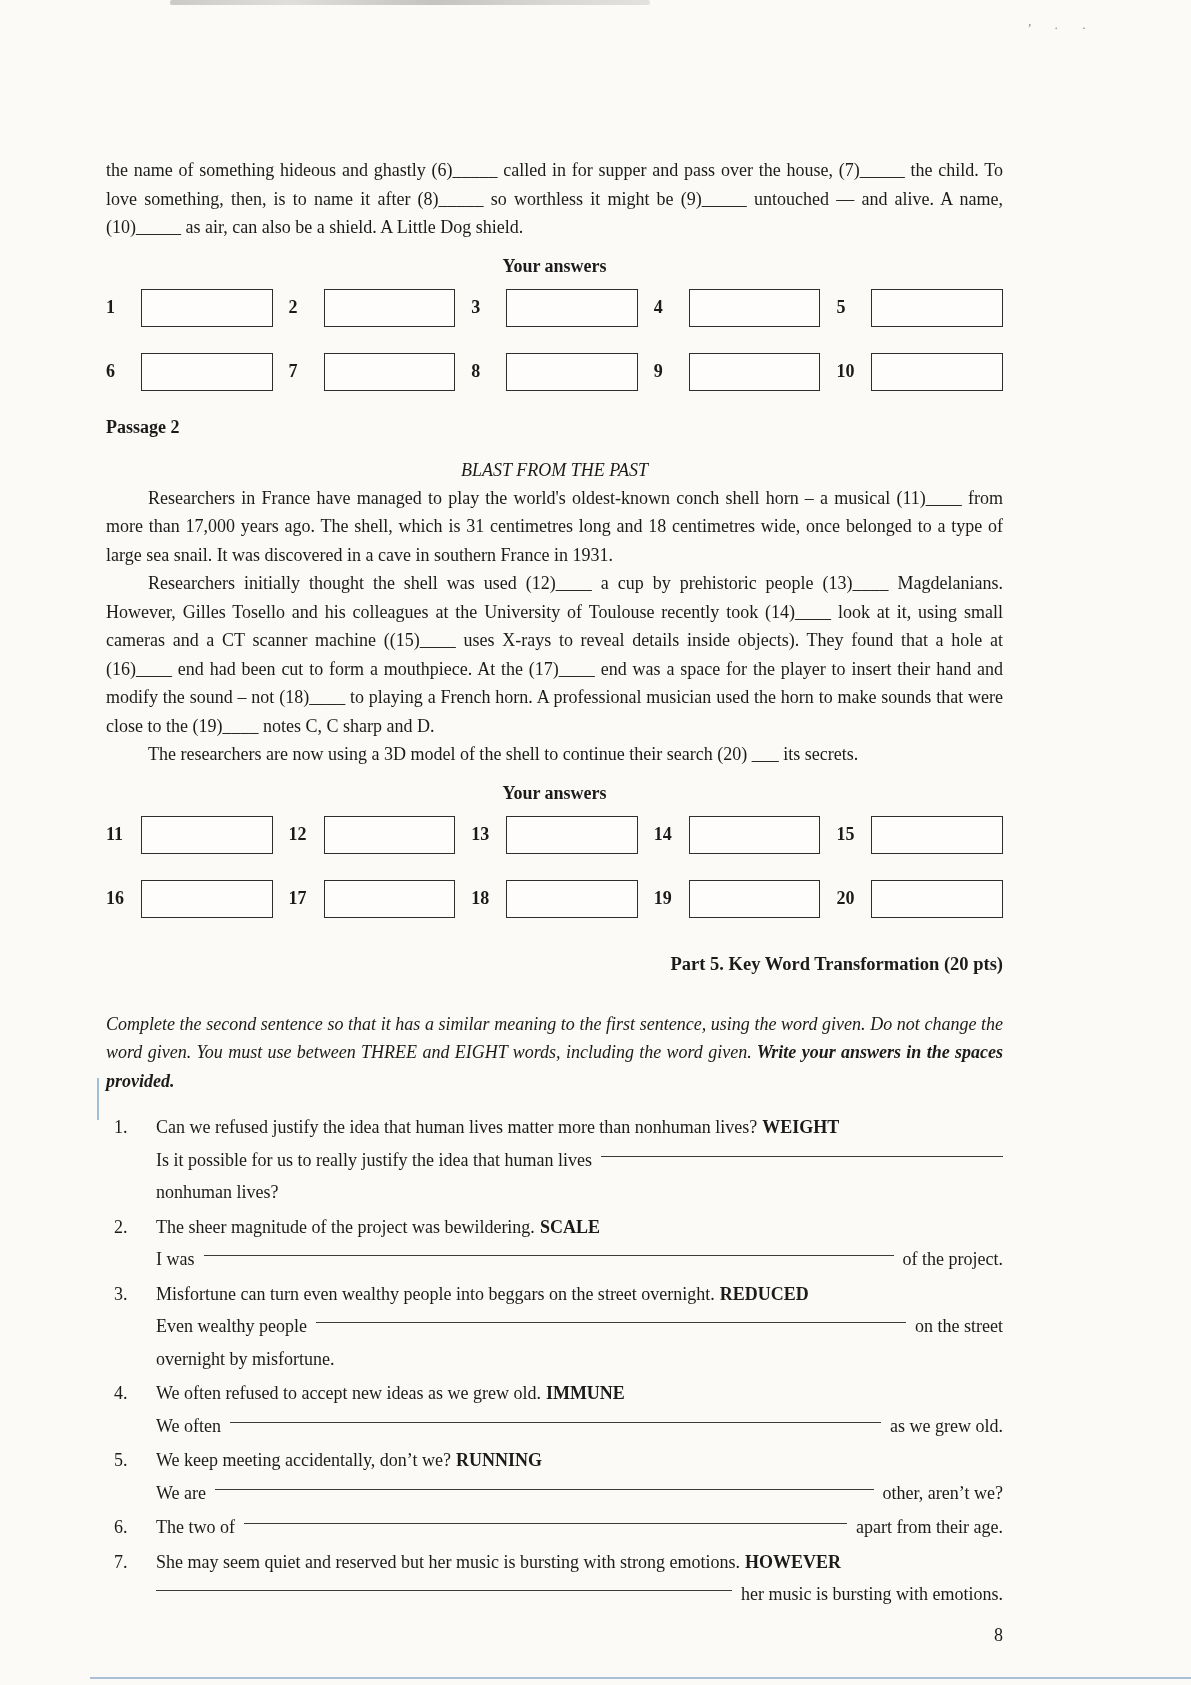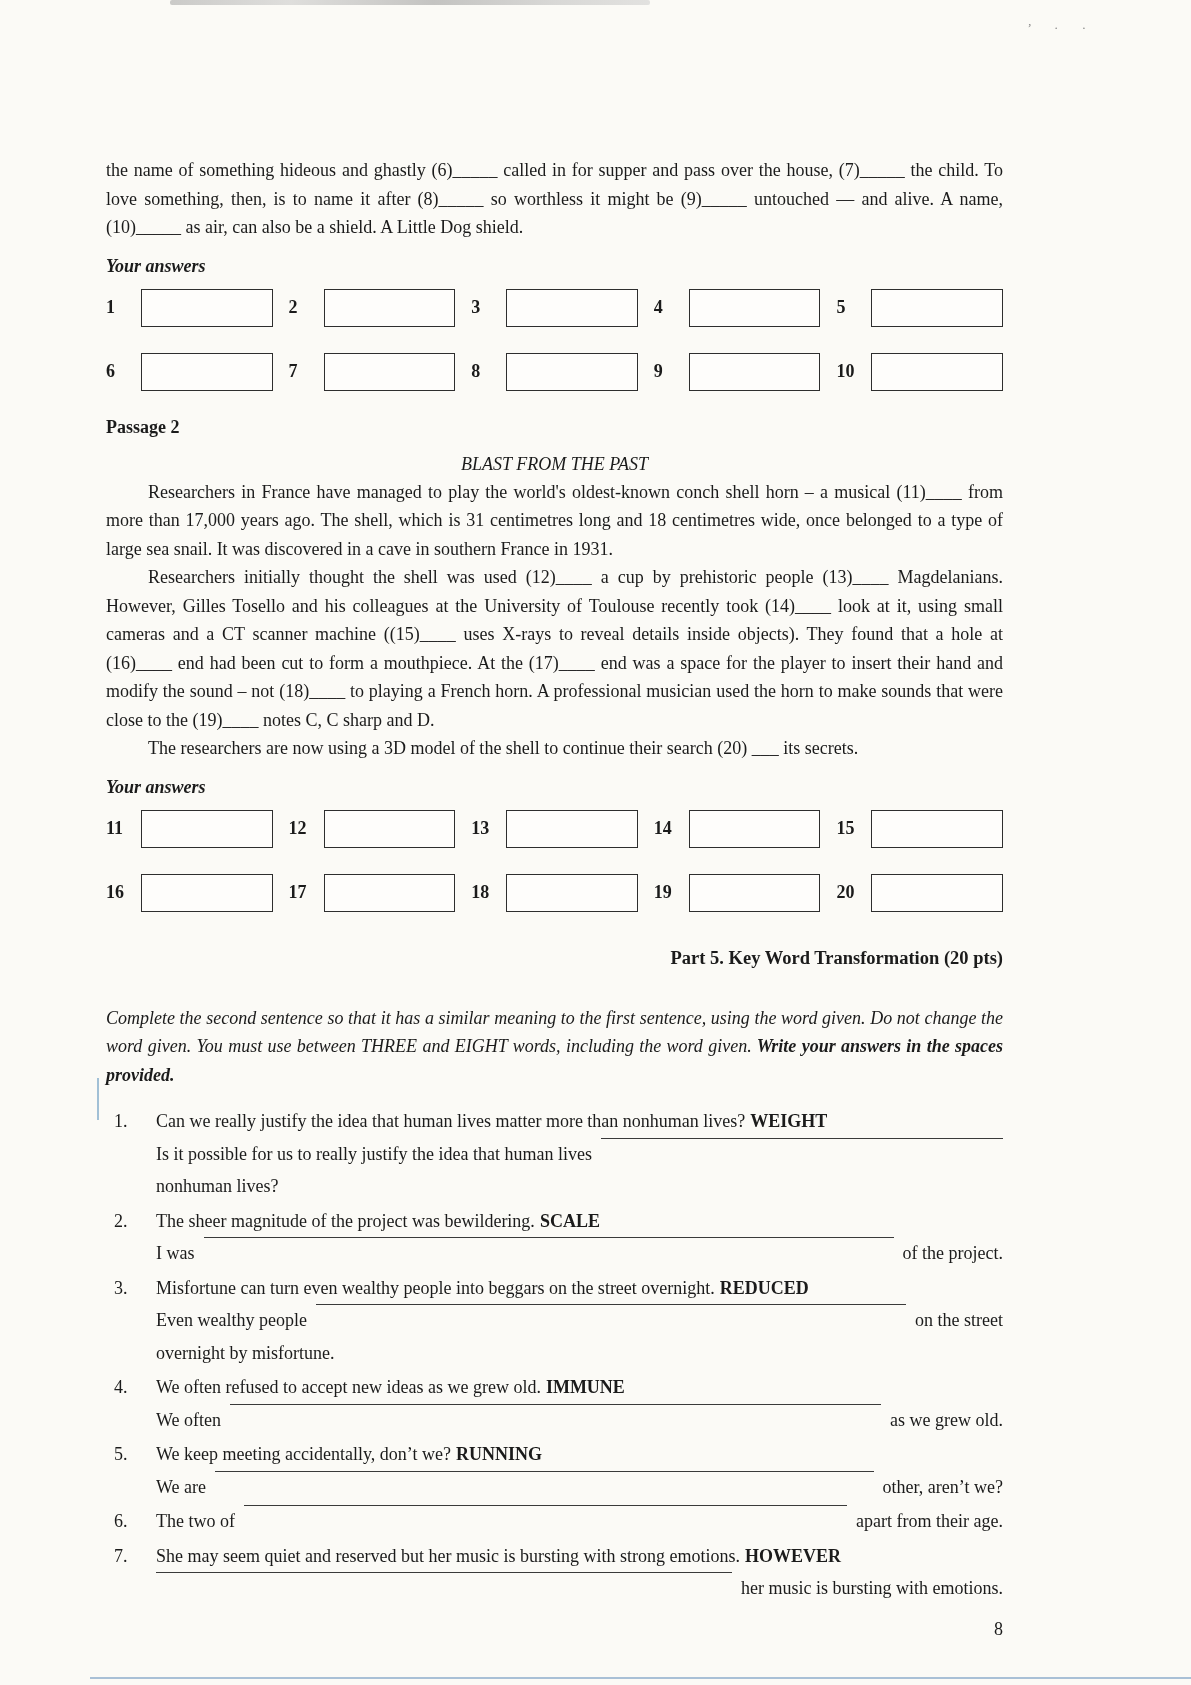--- a/index.html
+++ b/index.html
@@ -18,40 +18,40 @@
     width: 897px;
   }
   .para {
     font-size: 18px;
     line-height: 28.5px;
     text-align: justify;
   }
   .indent { text-indent: 42px; }
   .your-answers {
     font-weight: bold;
-    font-style: italic;
     font-size: 18px;
     margin: 14px 0 12px 0;
+    text-align: center;
   }
   .agrid {
     display: grid;
     grid-template-columns: repeat(5, 1fr);
     column-gap: 16px;
     row-gap: 26px;
     margin-bottom: 8px;
   }
   .acell { display: flex; align-items: center; gap: 9px; }
   .anum { font-weight: bold; font-size: 18px; min-width: 26px; }
   .abox {
     flex: 1;
     height: 38px;
     border: 1.7px solid #2e2e2e;
     background: #fefdfb;
   }
-  .passage-heading { font-weight: bold; font-size: 18px; margin: 26px 0 16px 0; }
+  .passage-heading { font-weight: bold; font-size: 18px; margin: 26px 0 22px 0; }
   .passage-title { text-align: center; font-size: 18px; margin-bottom: 3px; font-style: italic; }
   .part5-heading { font-weight: bold; font-size: 18.5px; margin: 36px 0 2px 0; text-align: right; }
   .instructions {
     font-style: italic;
     font-size: 18px;
     line-height: 28.5px;
     text-align: justify;
     margin-top: 35px;
   }
   .instr-bold { font-weight: bold; margin-left: 5px; }
@@ -60,21 +60,21 @@
     position: relative;
     padding-left: 50px;
     font-size: 18px;
     line-height: 32.5px;
     margin-bottom: 2px;
   }
   .kwt-num { position: absolute; left: 8px; top: 0; }
   .kwt-keyword { font-weight: bold; margin-left: 5px; }
   .kwt-line2 {
     display: flex;
-    align-items: flex-start;
+    align-items: center;
     gap: 9px;
   }
   .kwt-line2 > span { white-space: nowrap; }
   .blank {
     flex: 1;
     min-width: 120px;
     height: 1px;
     border-bottom: 1.4px solid #3a3a3a;
     margin-bottom: 7px;
   }
@@ -207,21 +207,21 @@
       </div>
   </div>
 
   <p class="part5-heading">Part 5. Key Word Transformation (20 pts)</p>
   <p class="instructions"><span>Complete the second sentence so that it has a similar meaning to the first sentence, using the word given. Do not change the word given. You must use between THREE and EIGHT words, including the word given.</span><span class="instr-bold">Write your answers in the spaces provided.</span></p>
 
   <div class="kwt">
 
     <div class="kwt-item">
       <span class="kwt-num">1.</span>
-      <div class="kwt-line1"><span>Can we really justify the idea that human lives matter more than nonhuman lives?</span><span class="kwt-keyword">WEIGHT</span></div>
+      <div class="kwt-line1"><span>Can we refused justify the idea that human lives matter more than nonhuman lives?</span><span class="kwt-keyword">WEIGHT</span></div>
       <div class="kwt-line2">
           <span class="hide-if-empty">Is it possible for us to really justify the idea that human lives</span>
           <span class="blank"></span>
         </div>
       <div class="kwt-cont hide-if-empty">nonhuman lives?</div>
     </div>
 
     <div class="kwt-item">
       <span class="kwt-num">2.</span>
       <div class="kwt-line1"><span>The sheer magnitude of the project was bewildering.</span><span class="kwt-keyword">SCALE</span></div>

